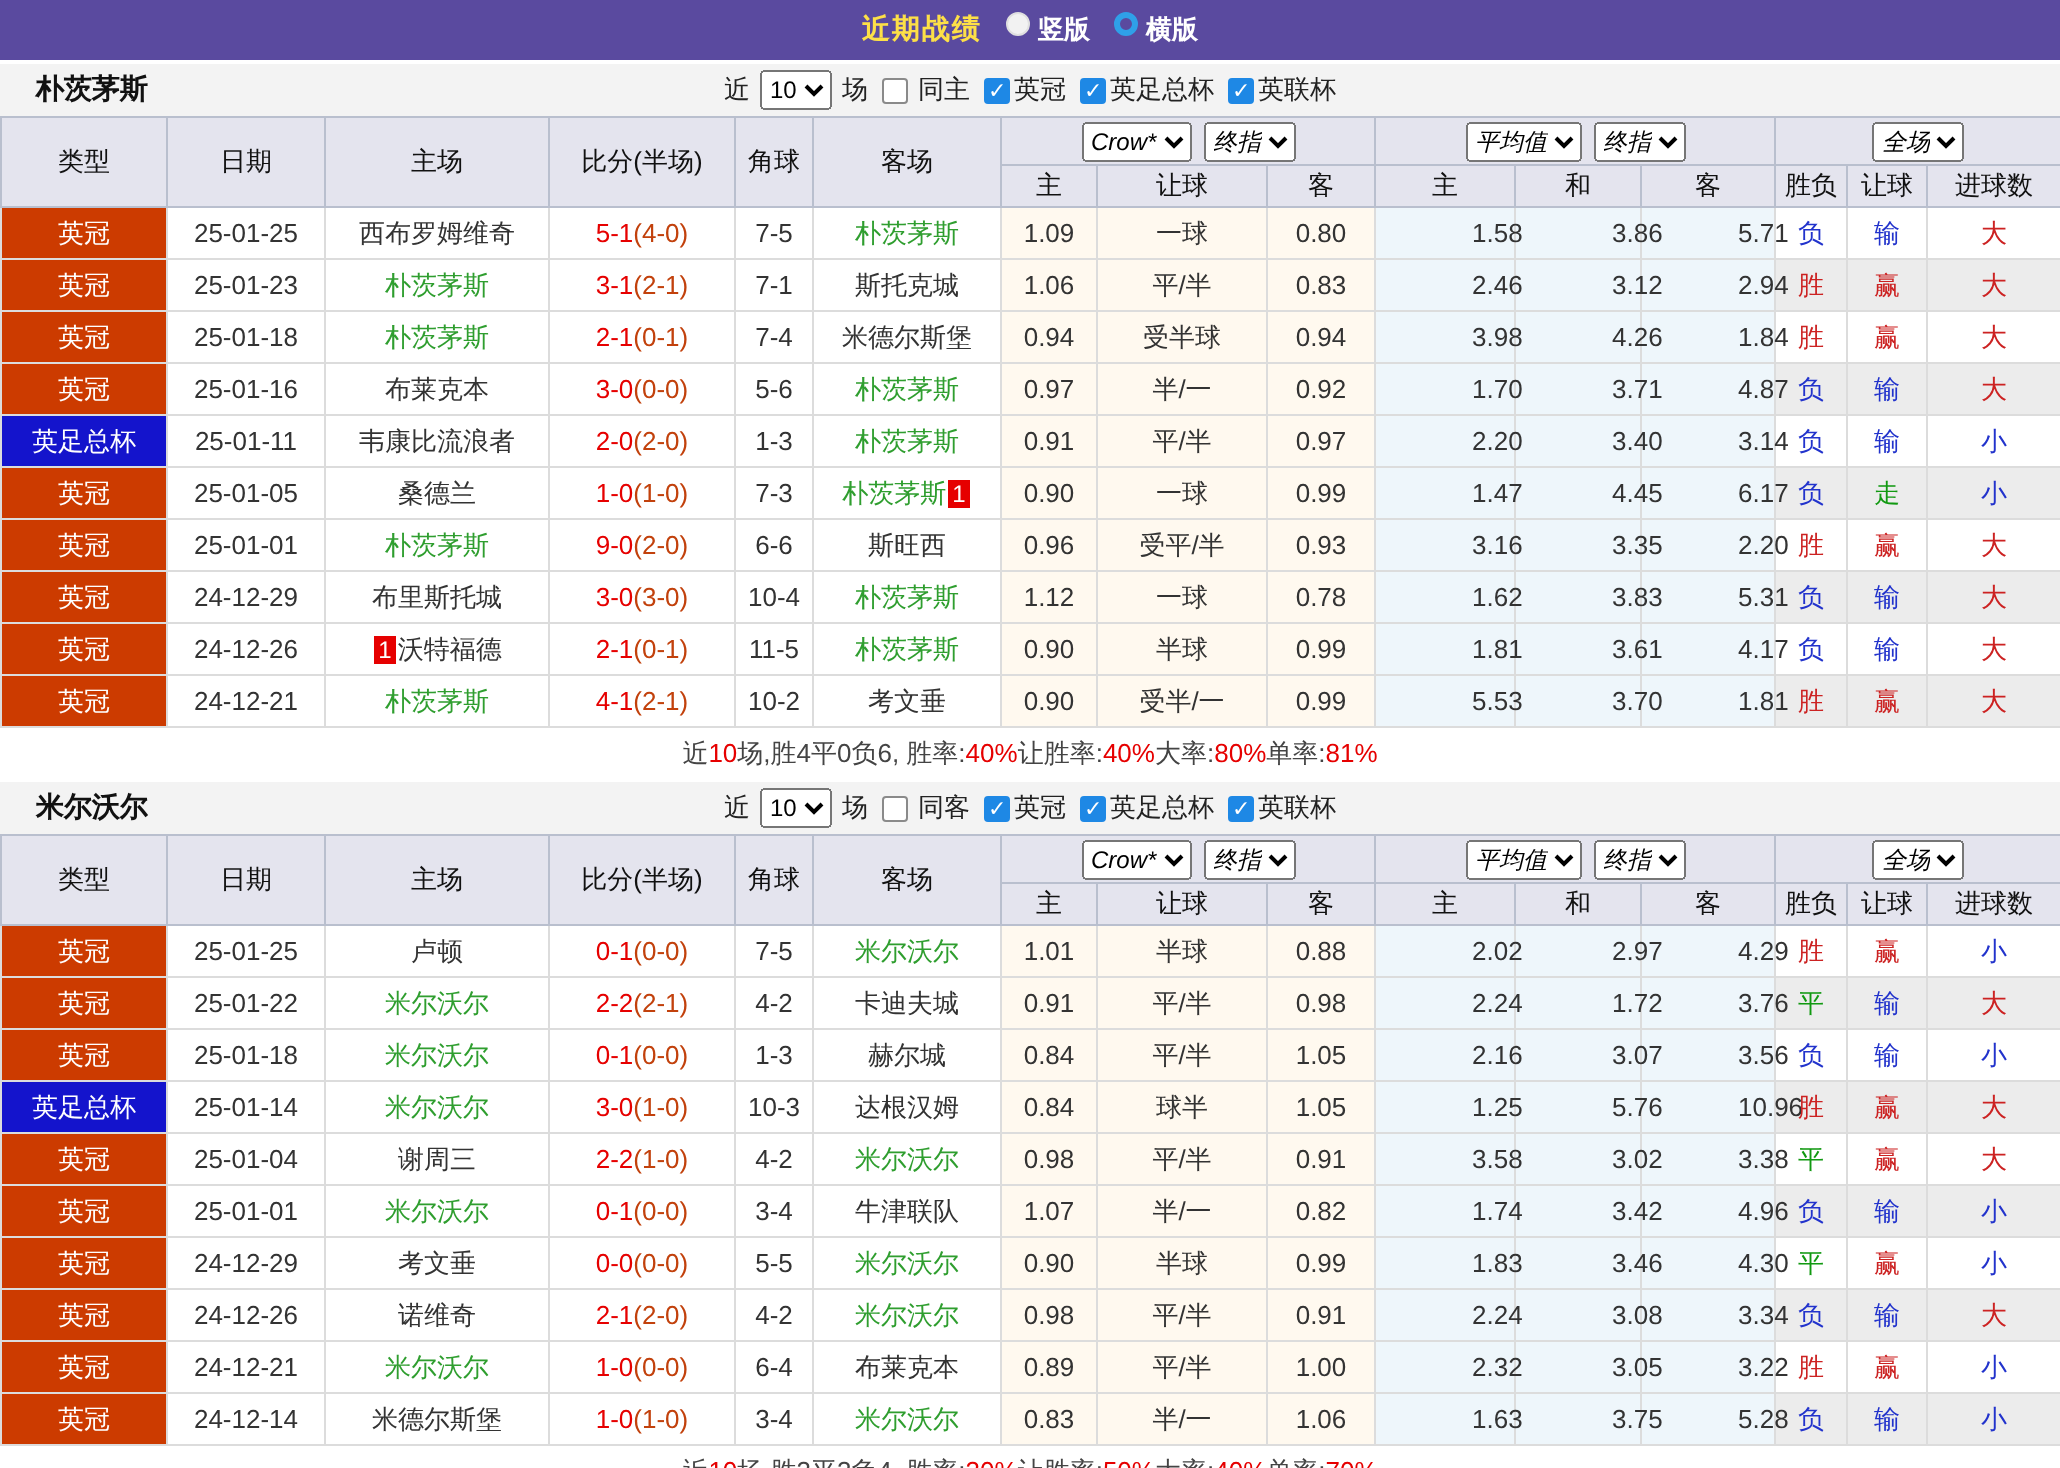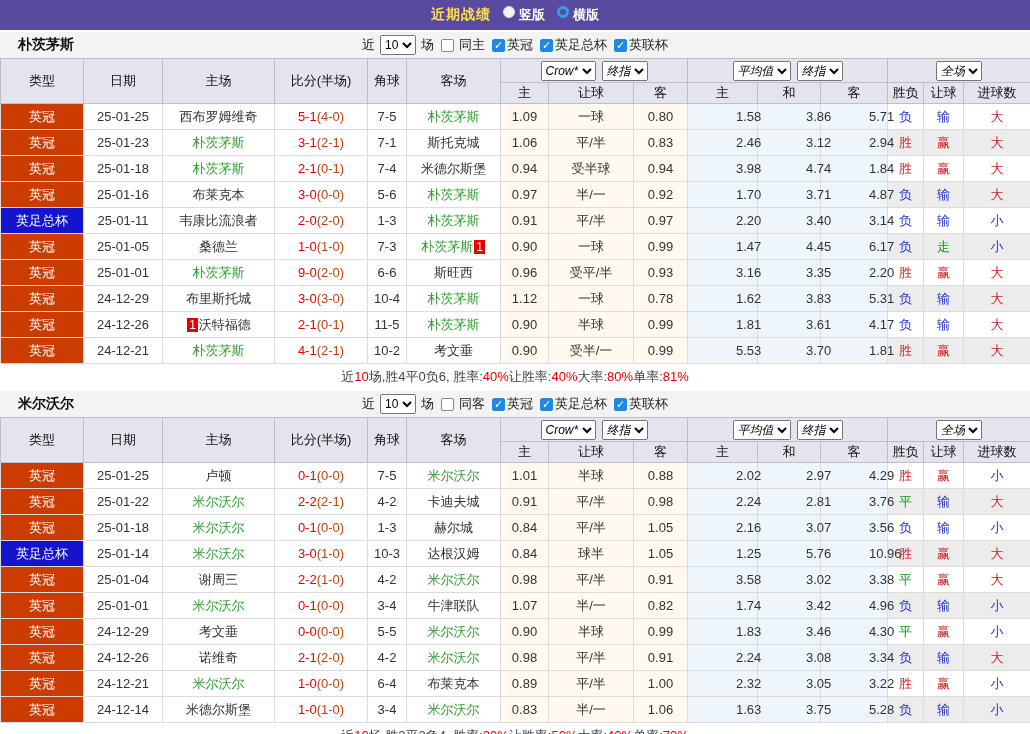--- a/index.html
+++ b/index.html
@@ -180,21 +180,21 @@
             <td class="type type-red">英冠</td>
             <td>25-01-18</td>
             <td><span class="green">朴茨茅斯</span></td>
             <td><span class="score-ft">2-1</span><span class="score-ht">(0-1)</span></td>
             <td>7-4</td>
             <td><span>米德尔斯堡</span></td>
             <td class="c-cream">0.94</td>
             <td class="c-cream">受半球</td>
             <td class="c-cream">0.94</td>
             <td class="c-blue">3.98</td>
-            <td class="c-blue">4.74</td>
+            <td class="c-blue">4.26</td>
             <td class="c-blue">1.84</td>
             <td class="res r">胜</td>
             <td class="res r">赢</td>
             <td class="res r">大</td>
           </tr>
           <tr>
             <td class="type type-red">英冠</td>
             <td>25-01-16</td>
             <td><span>布莱克本</span></td>
             <td><span class="score-ft">3-0</span><span class="score-ht">(0-0)</span></td>
@@ -424,21 +424,21 @@
             <td class="type type-red">英冠</td>
             <td>25-01-22</td>
             <td><span class="green">米尔沃尔</span></td>
             <td><span class="score-ft">2-2</span><span class="score-ht">(2-1)</span></td>
             <td>4-2</td>
             <td><span>卡迪夫城</span></td>
             <td class="c-cream">0.91</td>
             <td class="c-cream">平/半</td>
             <td class="c-cream">0.98</td>
             <td class="c-blue">2.24</td>
-            <td class="c-blue">2.81</td>
+            <td class="c-blue">1.72</td>
             <td class="c-blue">3.76</td>
             <td class="res g alt">平</td>
             <td class="res b alt">输</td>
             <td class="res r alt">大</td>
           </tr>
           <tr>
             <td class="type type-red">英冠</td>
             <td>25-01-18</td>
             <td><span class="green">米尔沃尔</span></td>
             <td><span class="score-ft">0-1</span><span class="score-ht">(0-0)</span></td>

